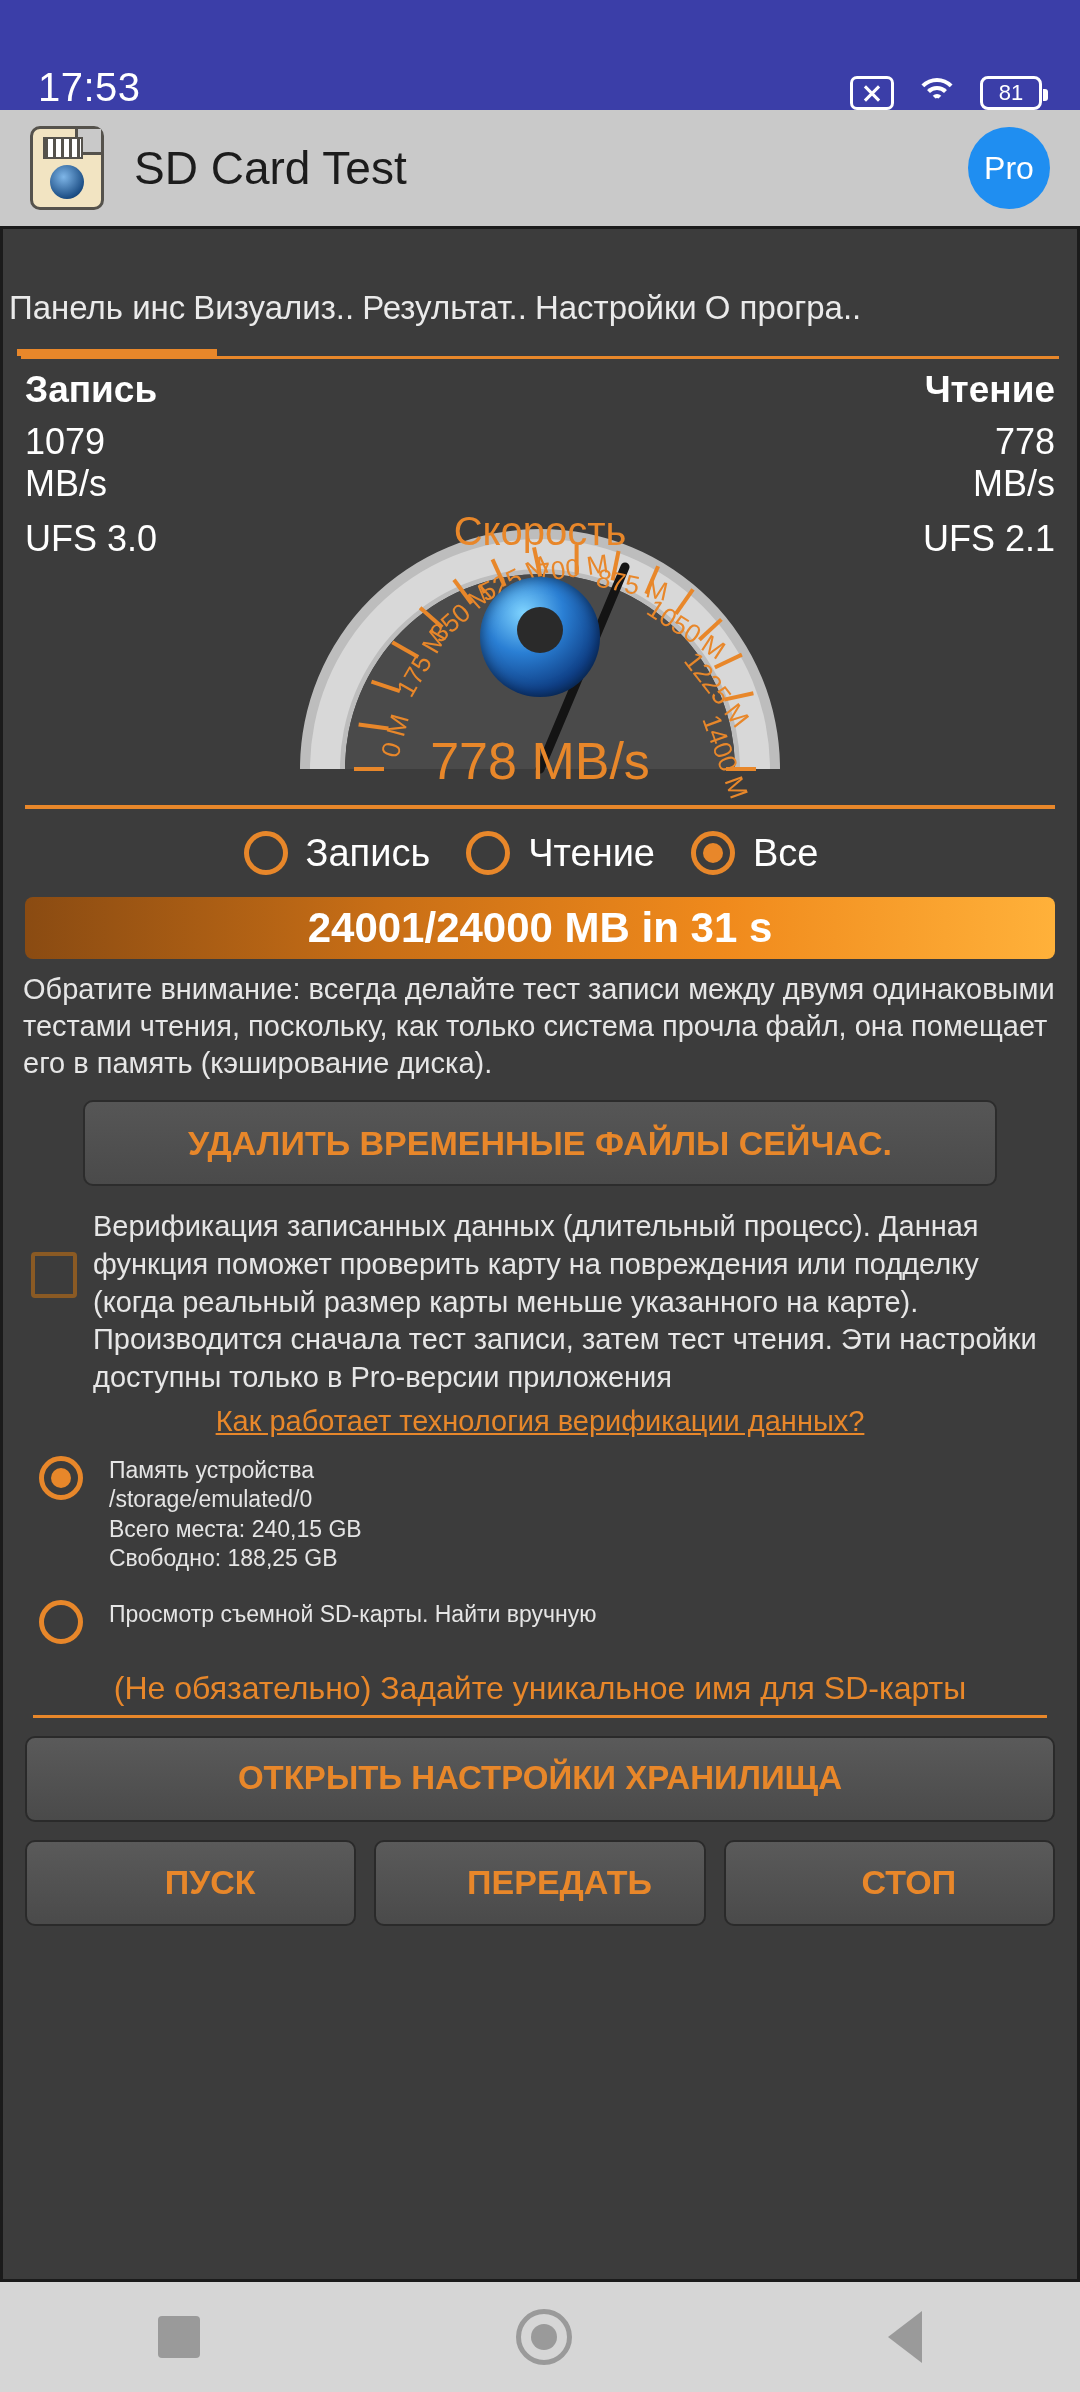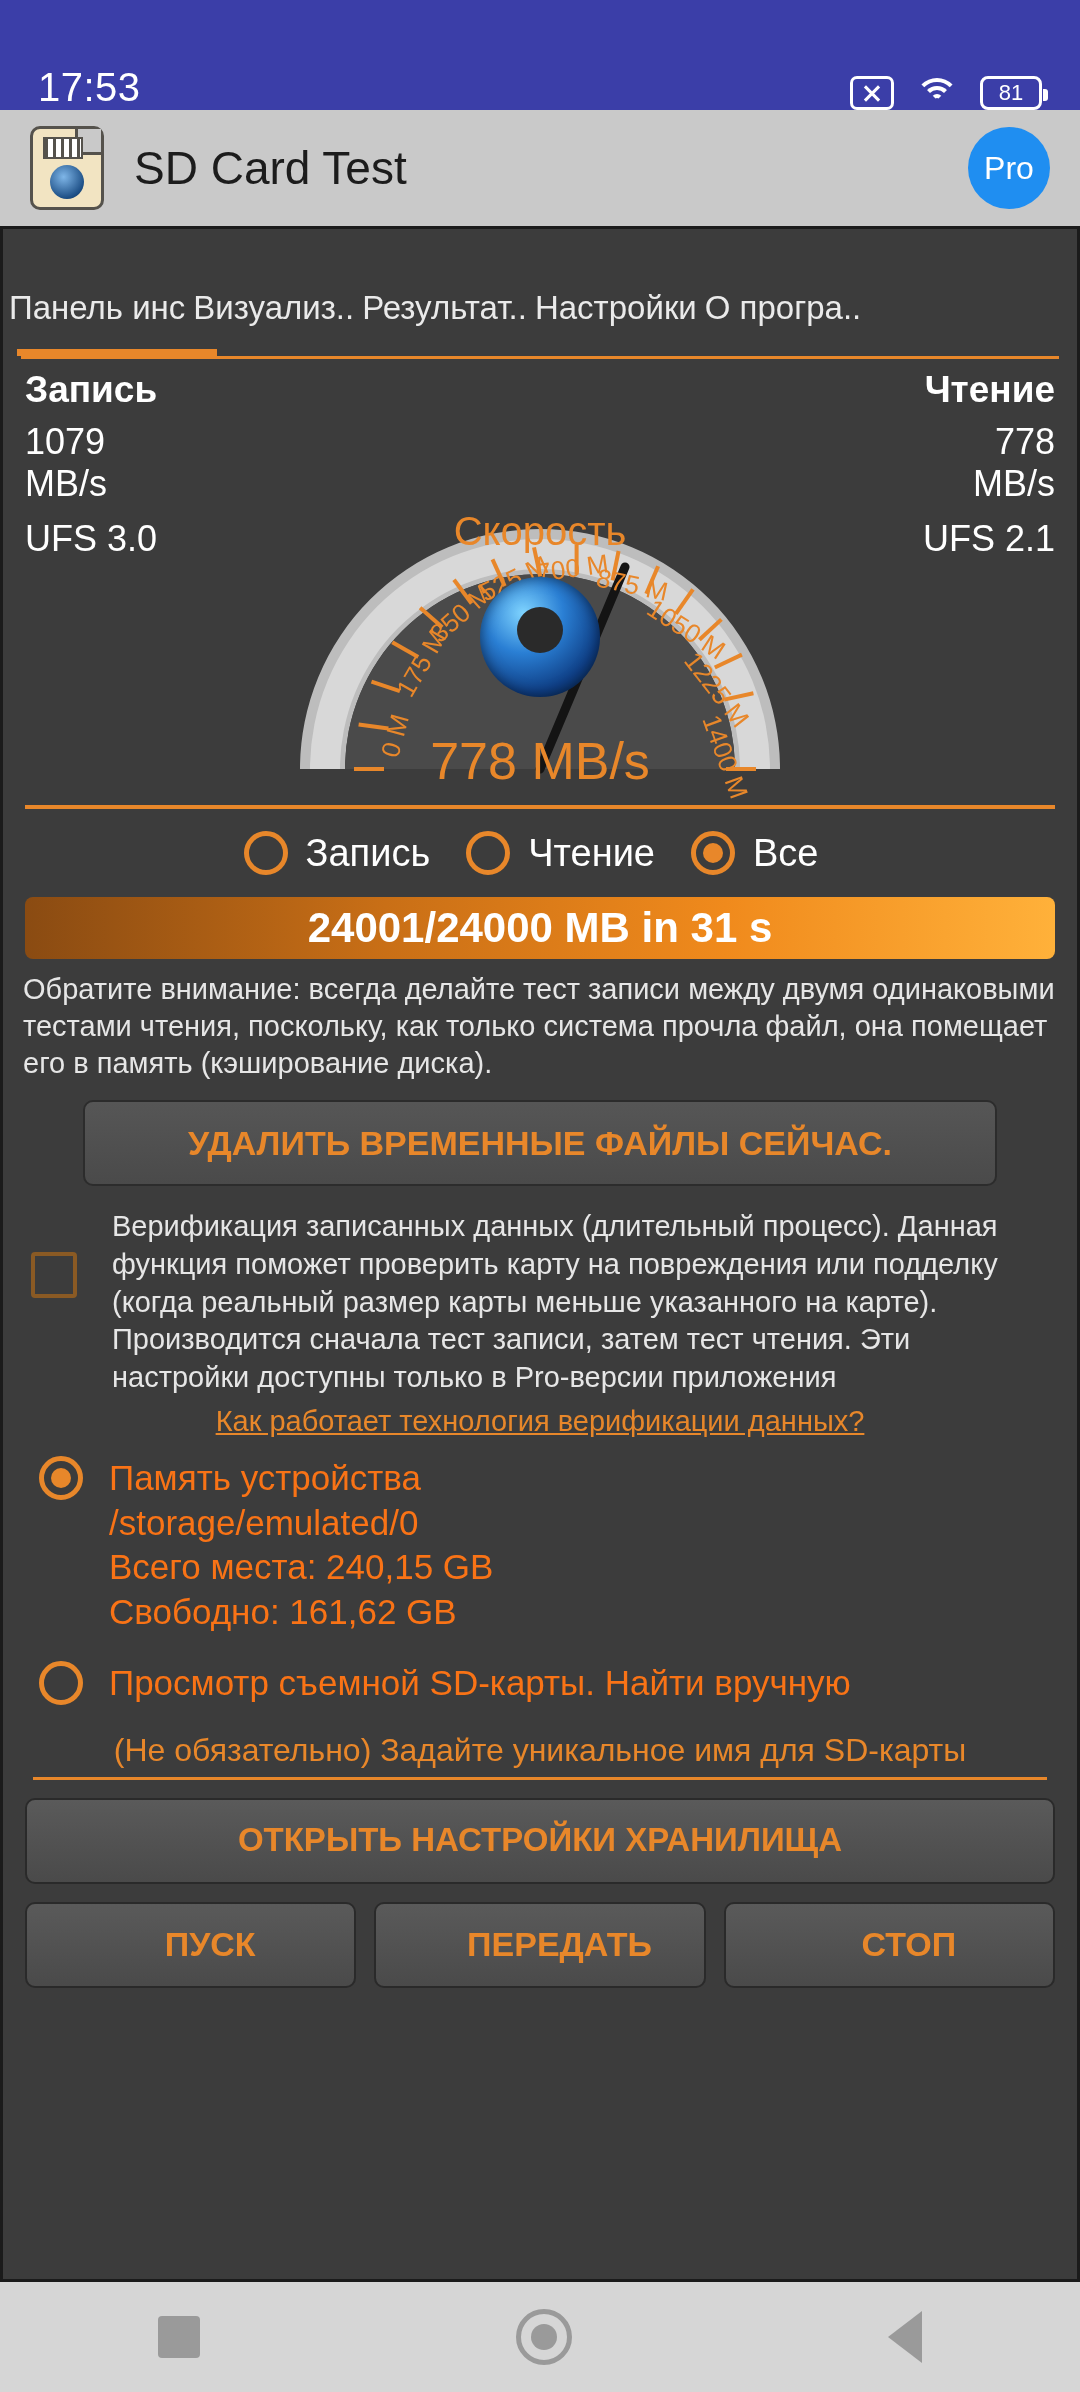--- a/index.html
+++ b/index.html
@@ -205,36 +205,36 @@
     margin: 18px 80px 0 80px;
     height: 86px; border-radius: 10px;
     background: linear-gradient(#565656, #4a4a4a);
     border: 2px solid #2c2c2c;
     color: #e8872a; font-size: 34px; font-weight: bold;
     display: flex; align-items: center; justify-content: center;
     text-align: center;
   }
 
   .verify-row {
-    display: flex; gap: 35px; padding: 22px 28px 0 28px;
+    display: flex; gap: 16px; padding: 22px 28px 0 28px;
   }
   .checkbox {
     width: 46px; height: 46px; border: 4px solid #8a5a24; border-radius: 4px;
     flex: 0 0 auto; margin-top: 44px;
   }
   .verify-text { color: #e6e6e6; font-size: 29px; line-height: 1.3; }
   .verify-link {
     display: block; text-align: center; color: #e8872a; font-size: 29px;
     text-decoration: underline; margin-top: 8px;
   }
 
   .storage-block { padding: 18px 28px 0 36px; }
   .storage-opt { display: flex; gap: 26px; align-items: flex-start; }
   .storage-opt + .storage-opt { margin-top: 26px; }
-  .storage-lines { color: #f97316; font-size: 35px; line-height: 1.28; }
+  .storage-lines { color: #e5e5e5; font-size: 23px; line-height: 1.28; }
 
   .name-field {
     margin: 26px 30px 0 30px;
     color: #e8872a; font-size: 32px; text-align: center;
     padding-bottom: 8px; border-bottom: 3px solid #e8872a;
   }
 
   .btn-row { display: flex; gap: 18px; padding: 18px 22px 0 22px; }
   .btn {
     flex: 1 1 0;
@@ -398,21 +398,21 @@
     </div>
     <a class="verify-link">Как работает технология верификации данных?</a>
 
     <div class="storage-block">
       <div class="storage-opt">
         <span class="radio checked"></span>
         <div class="storage-lines">
           <div>Память устройства</div>
           <div>/storage/emulated/0</div>
           <div>Всего места: 240,15 GB</div>
-          <div>Свободно: 161,62 GB</div>
+          <div>Свободно: 188,25 GB</div>
         </div>
       </div>
       <div class="storage-opt">
         <span class="radio"></span>
         <div class="storage-lines">
           <div>Просмотр съемной SD-карты. Найти вручную</div>
         </div>
       </div>
     </div>
 

